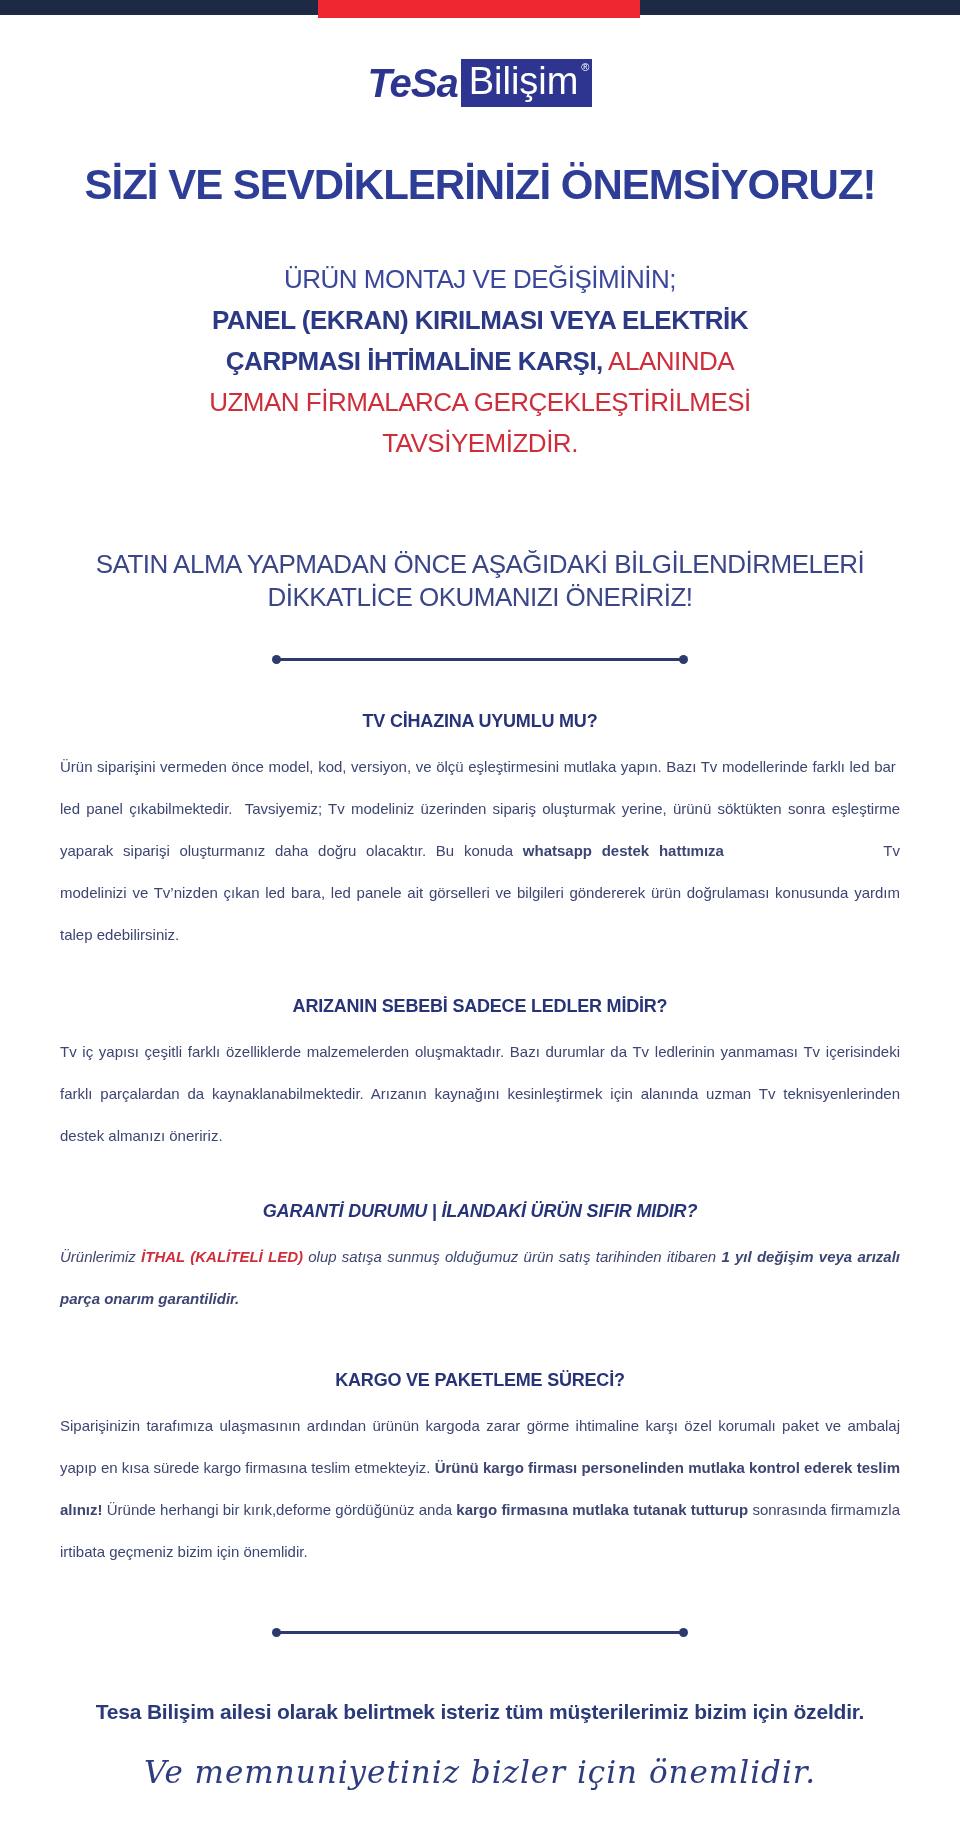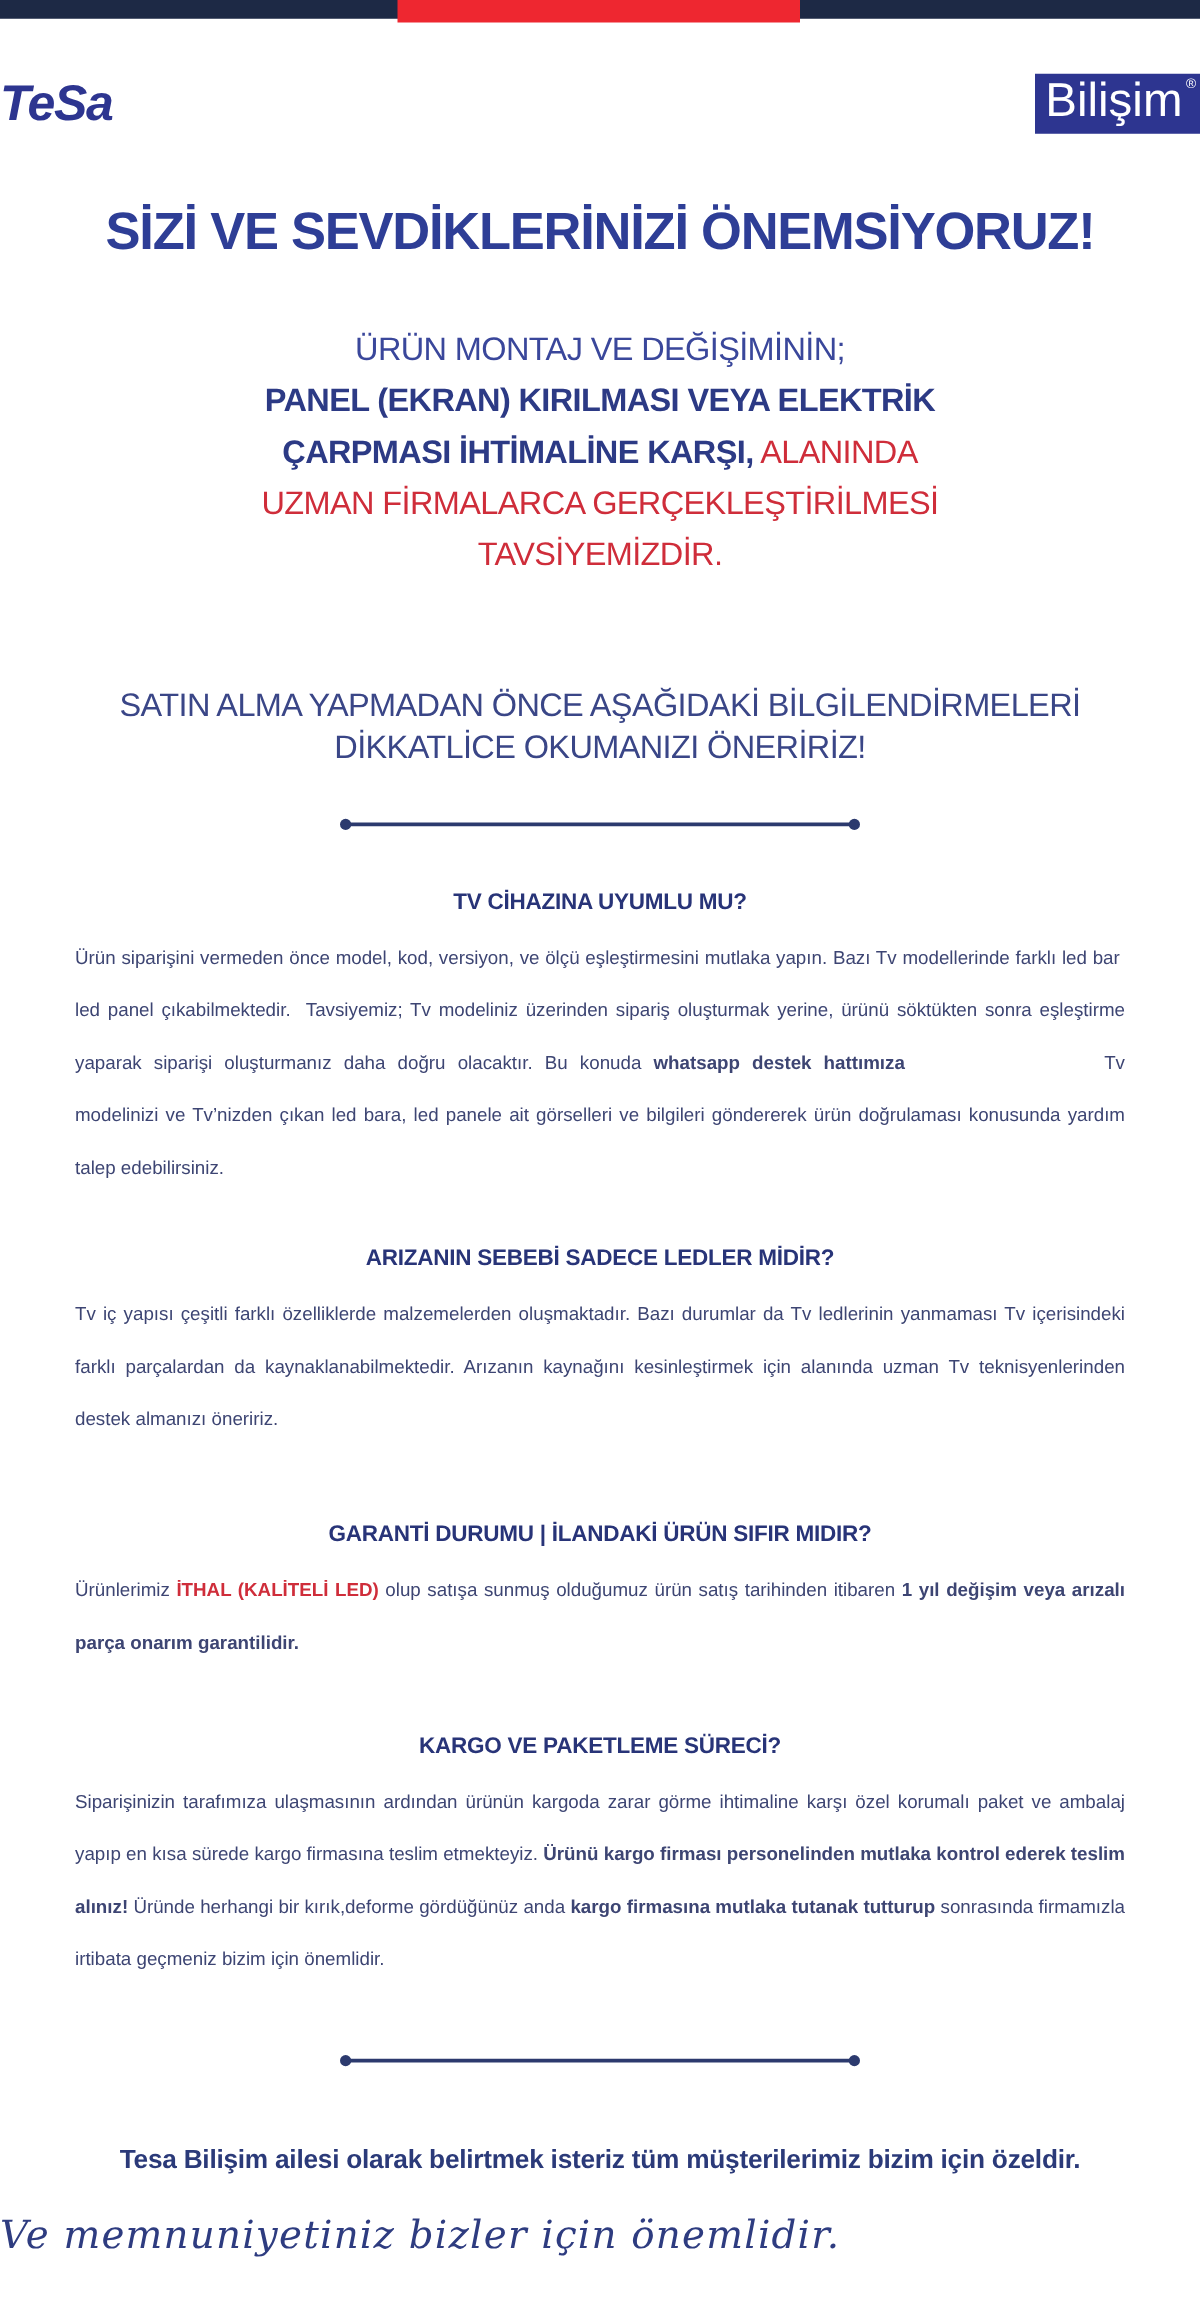--- a/index.html
+++ b/index.html
@@ -5,21 +5,21 @@
   * { box-sizing: border-box; }
   html, body { margin: 0; padding: 0; }
   body {
     width: 960px; height: 1839px; overflow: hidden;
     background: #ffffff;
     font-family: "Liberation Sans", sans-serif;
   }
   .topbar { position: relative; height: 15px; background: #1d2945; }
   .topbar-red { position: absolute; left: 318px; top: 0; width: 322px; height: 18px; background: #ee2730; }
 
-  .logo { margin-top: 44px; display: flex; justify-content: space-between; align-items: center; }
+  .logo { margin-top: 44px; display: flex; justify-content: center; align-items: center; }
   .logo-tesa { font-style: italic; font-weight: 700; font-size: 40px; color: #2d3590; letter-spacing: -1px; padding-right: 3px; }
   .logo-box { background: #2d3590; color: #ffffff; font-size: 38px; font-weight: 400; padding: 3px 14px 7px 8px; position: relative; line-height: 1; }
   .logo-reg { position: absolute; top: 3px; right: 3px; font-size: 11px; color: #ffffff; }
 
   .main-title {
     margin: 54px 40px 0; text-align: center;
     font-size: 42px; font-weight: 800; color: #2e3e96; letter-spacing: -1px;
   }
 
   .warn { margin-top: 50px; text-align: center; font-size: 26px; line-height: 41px; letter-spacing: -0.5px; }
@@ -36,42 +36,42 @@
   .divider::before, .divider::after {
     content: ""; position: absolute; top: -3px;
     width: 9px; height: 9px; border-radius: 50%; background: #2c3a6e;
   }
   .divider::before { left: -4px; }
   .divider::after  { right: -4px; }
   .divider-bottom { margin-top: 58px; }
 
   .info-section { margin: 40px 60px 0; }
   .info-section:nth-of-type(1) { margin-top: 50px; }
-  .info-section:nth-of-type(3) { margin-top: 60px; }
+  .info-section:nth-of-type(3) { margin-top: 44px; font-style: italic; }
   .info-section:nth-of-type(4) { margin-top: 50px; }
   .info-section:nth-of-type(5) { margin-top: 46px; }
   .info-section h2 {
     margin: 0 0 14px; text-align: center;
     font-size: 18px; font-weight: 800; color: #283478; letter-spacing: -0.2px;
   }
   .info-section p {
     margin: 0; text-align: justify;
     font-size: 15px; line-height: 42px; color: #3d4573;
   }
   .seg-n  { font-weight: 400; }
   .seg-b  { font-weight: 700; }
   .seg-rb { font-weight: 700; color: #cf2d3a; }
   .seg-gap { display: inline-block; width: 150px; }
 
   .footer-bold {
     margin: 66px 40px 0; text-align: center;
     font-size: 21px; font-weight: 700; color: #2b3a79; letter-spacing: -0.2px;
   }
   .footer-script {
-    margin: 30px 0 0; text-align: left;
+    margin: 30px 0 0; text-align: center;
     font-family: "DejaVu Serif", serif; font-style: italic;
     font-size: 31px; color: #2e3c80; letter-spacing: 1px;
   }
 </style>
 </head>
 <body>
 
 <div class="page">
 
   <header class="topbar">

